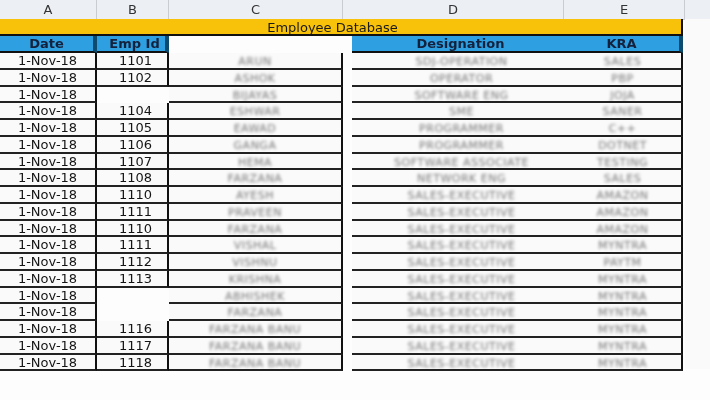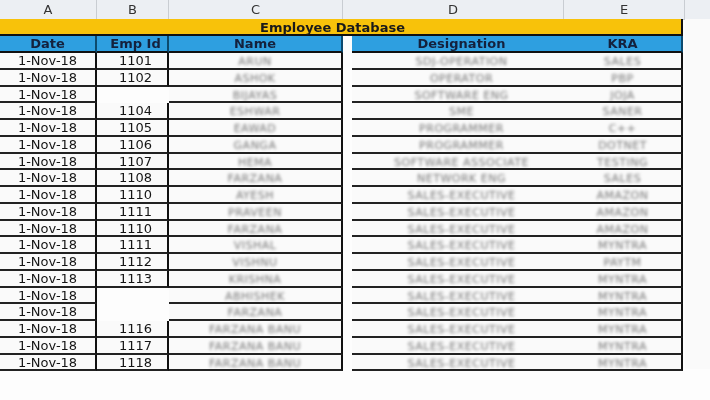--- a/index.html
+++ b/index.html
@@ -1,22 +1,22 @@
 <!DOCTYPE html>
 <html><head>
 <meta charset="utf-8">
 <style>
   html, body { margin:0; padding:0; }
   body { width:710px; height:400px; overflow:hidden; background:#fdfdfd; font-family:"DejaVu Sans", sans-serif; position:relative; }
   .colhdr { position:absolute; top:0; left:0; width:710px; height:19px; background:#eceff3; border-bottom:1px solid #c9cdd2; }
   .colhdr .c { position:absolute; top:0; height:19px; line-height:19px; text-align:center; font-size:13px; color:#333; border-right:1px solid #c9cdd2; box-sizing:border-box; }
   .title { position:absolute; top:19px; left:0; width:683px; height:17px; background:#f8c20a; border-bottom:2px solid #111; border-right:2px solid #111; box-sizing:border-box; }
-  .title span { position:absolute; left:0; right:16px; text-align:center; font-weight:bold; font-size:13px; line-height:17px; color:#1a1a1a; }
+  .title span { position:absolute; left:0; right:16px; text-align:center; font-weight:normal; font-size:13px; line-height:17px; color:#1a1a1a; }
   .hdr { position:absolute; top:36px; left:0; height:17px; width:683px; }
-  .hdr .h { position:absolute; top:0; height:17px; background:#2e9fe0; border-right:2px solid #0c4a6e; border-bottom:2px solid #111; box-sizing:border-box; text-align:center; font-weight:bold; font-size:13px; line-height:15px; color:#14213d; }
+  .hdr .h { position:absolute; top:0; height:17px; background:#2e9fe0; border-right:4px solid #0c4a6e; border-bottom:2px solid #111; box-sizing:border-box; text-align:center; font-weight:bold; font-size:13px; line-height:15px; color:#14213d; }
   .rows { position:absolute; top:53px; left:0; width:683px; }
   .row { position:relative; height:16.75px; }
   .cell { position:absolute; top:0; height:16.75px; border-right:2px solid #111; border-bottom:2px solid #222; box-sizing:border-box; background:#fafafa; text-align:center; font-size:13px; line-height:15px; color:#151515; white-space:nowrap; overflow:hidden; }
   .blur { color:#777; filter:blur(1.6px); font-size:11px; letter-spacing:0.5px; }
   .rightfill { position:absolute; top:19px; left:685px; width:25px; height:350px; background:#fafafa; }
   .c1 { left:0; width:97px; }
   .c2 { left:97px; width:72px;padding-left:7px; }
   .c3 { left:169px; width:174px; }
   .c4 { left:343px; width:221px;margin-left:9px; }
   .c5 { left:564px; width:119px; }
@@ -33,21 +33,20 @@
   <div class="c" style="left:685px;width:25px;border-right:none;"></div>
 </div>
 
 <div class="title">
   <span>Employee Database</span>
 </div>
 
 <div class="hdr">
   <div class="h c1">Date</div>
   <div class="h c2">Emp Id</div>
-  <div class="h c3">Name</div>
   <div class="h c4">Designation</div>
   <div class="h c5">KRA</div>
 </div>
 
 <div class="rows" id="rows">
     <div class="row">
       <div class="cell c1"><span>1-Nov-18</span></div>
       <div class="cell c2"><span>1101</span></div>
       <div class="cell c3"><span class="blur">ARUN</span></div>
       <div class="cell c4"><span class="blur">SDJ-OPERATION</span></div>

